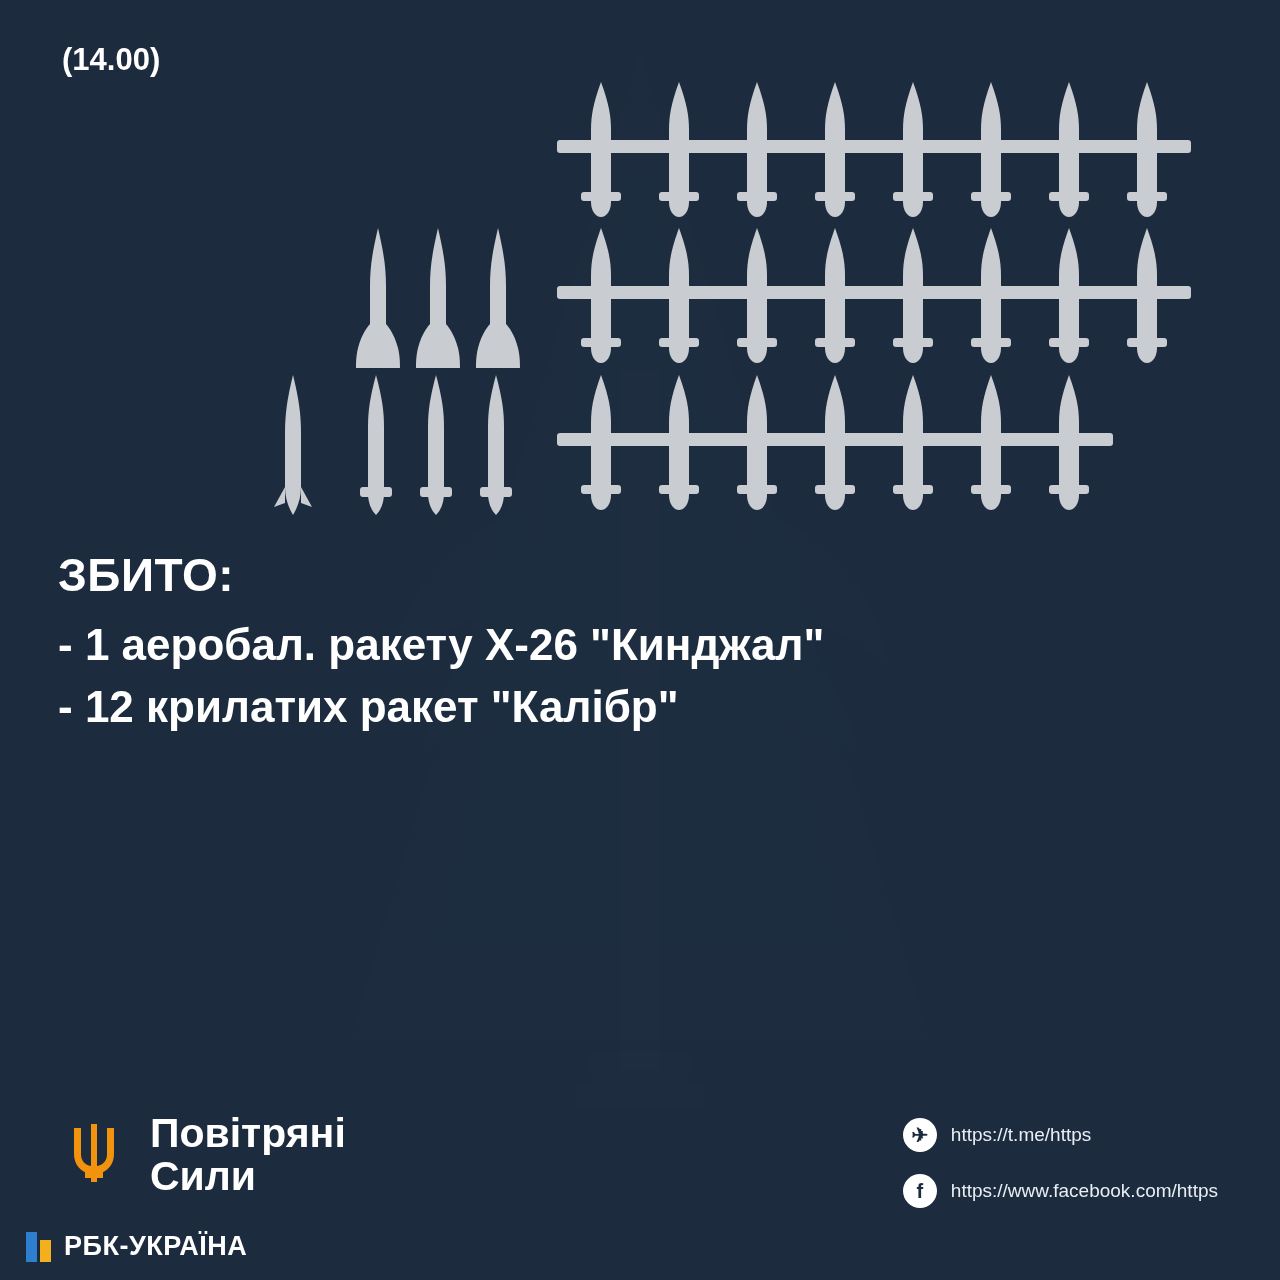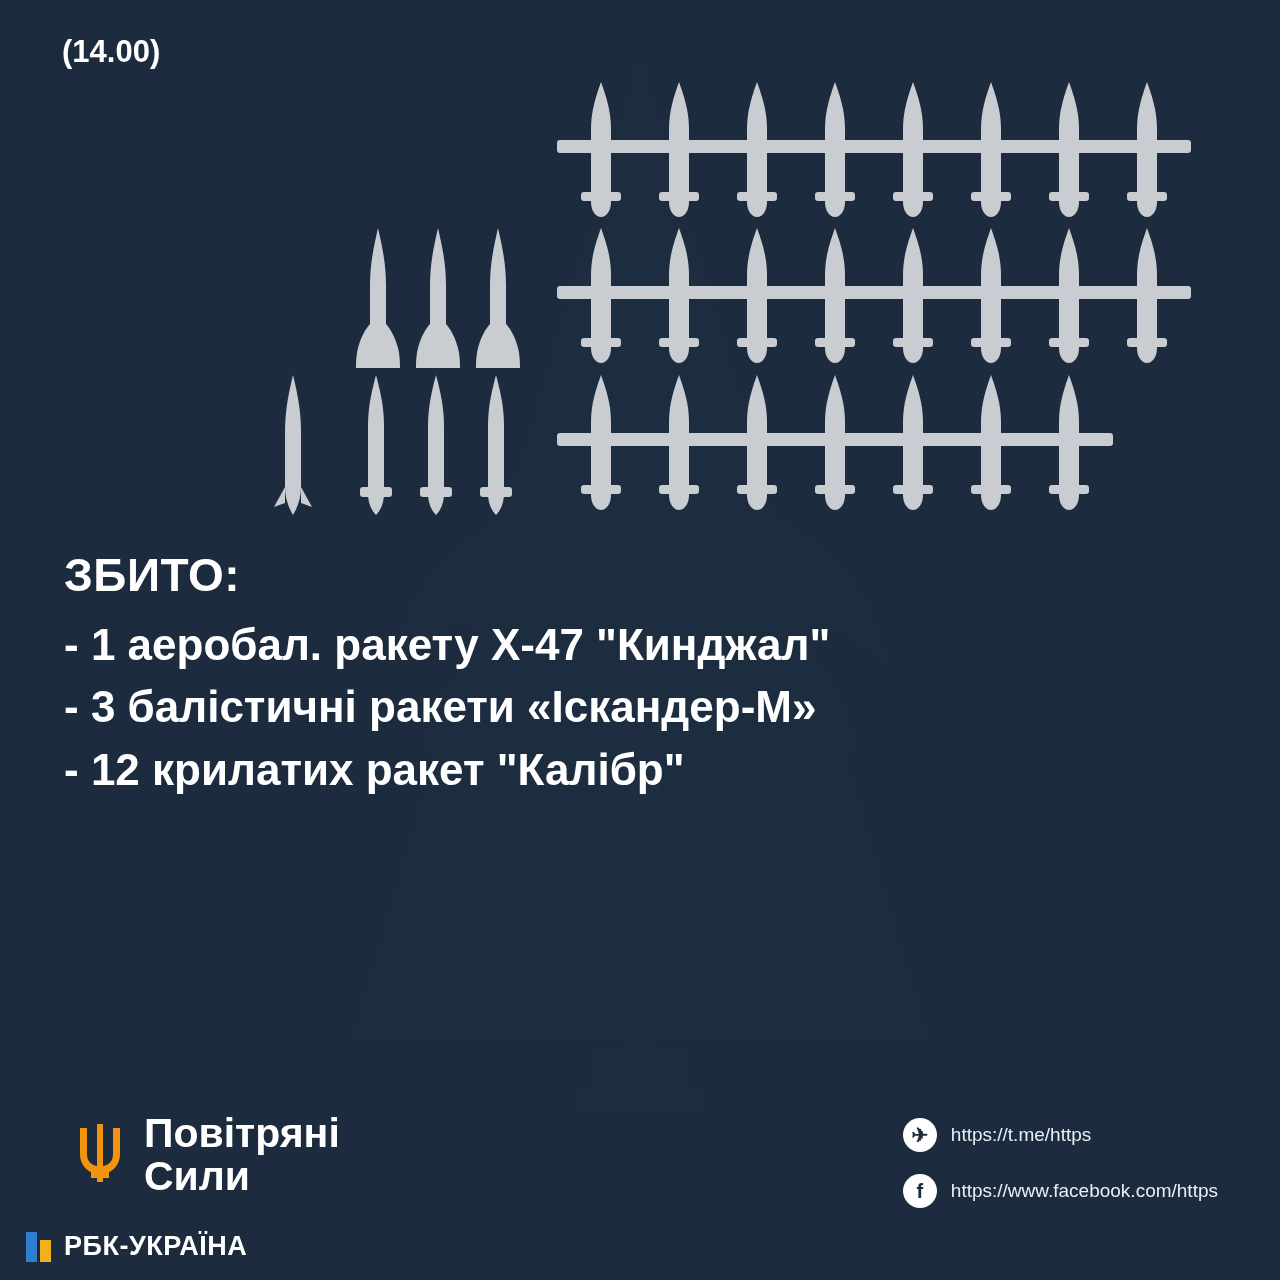--- a/index.html
+++ b/index.html
@@ -22,44 +22,44 @@
   }
   .bg-emblem svg{width:100%;height:100%;display:block;}
 
   .date-block{
     position:absolute;left:62px;top:36px;
   }
   .date-main{
     font-size:49px;font-weight:bold;letter-spacing:-1px;line-height:1;
   }
   .date-sub{
-    font-size:31px;font-weight:bold;line-height:1;
+    font-size:31px;font-weight:bold;line-height:1;margin-top:8px;
   }
 
   
   .icons{
     position:absolute;left:0;top:60px;width:1280px;height:470px;
   }
   .icon{position:absolute;}
   .icon svg{display:block;}
 
   
   .list{
-    position:absolute;left:64px;top:548px;width:1180px;
+    position:absolute;left:58px;top:548px;width:1180px;
   }
   .list-title{
     font-size:46px;font-weight:bold;letter-spacing:.5px;margin-bottom:12px;
   }
   .list-item{
     font-size:44px;font-weight:bold;line-height:1.42;white-space:nowrap;
   }
 
   
   .footer-brand{
-    position:absolute;left:78px;top:1112px;display:flex;align-items:center;
+    position:absolute;left:72px;top:1112px;display:flex;align-items:center;gap:12px;
   }
   .trident{margin-right:22px;}
   .brand-text{
     font-size:41px;font-weight:bold;line-height:1.05;
   }
 
   .links{
     position:absolute;right:62px;top:1118px;text-align:left;
   }
   .link-row{
@@ -373,22 +373,21 @@
         <g fill="#c9cdd2">
           <path d="M24 0 C30 22 32 36 32 52 L32 118 C32 126 30 134 24 140 C18 134 16 126 16 118 L16 52 C16 36 18 22 24 0 Z"></path>
           <rect x="8" y="112" width="32" height="10" rx="3"></rect>
         </g>
       </svg>
   </div>
 </div>
 
 <div class="list">
   <div class="list-title">ЗБИТО:</div>
-  <div class="list-item">- 1 аеробал. ракету  Х-47 "Кинджал"</div>
-  <div class="list-item">- 3 балістичні  ракети «Іскандер-М»</div>
+  <div class="list-item">- 1 аеробал. ракету  Х-26 "Кинджал"</div>
   <div class="list-item">- 12 крилатих ракет "Калібр"</div>
 </div>
 
 <div class="footer-brand">
   <span class="trident">
     <svg width="44" height="62" viewBox="0 0 44 62">
       <g fill="#f2930d">
         <rect x="19" y="2" width="6" height="58"></rect>
         <path d="M2 6 h7 v26 c0 7 4 11 10 12 v8 C8 50 2 42 2 32 Z"></path>
         <path d="M42 6 h-7 v26 c0 7 -4 11 -10 12 v8 c11 -2 17 -10 17 -20 Z"></path>

